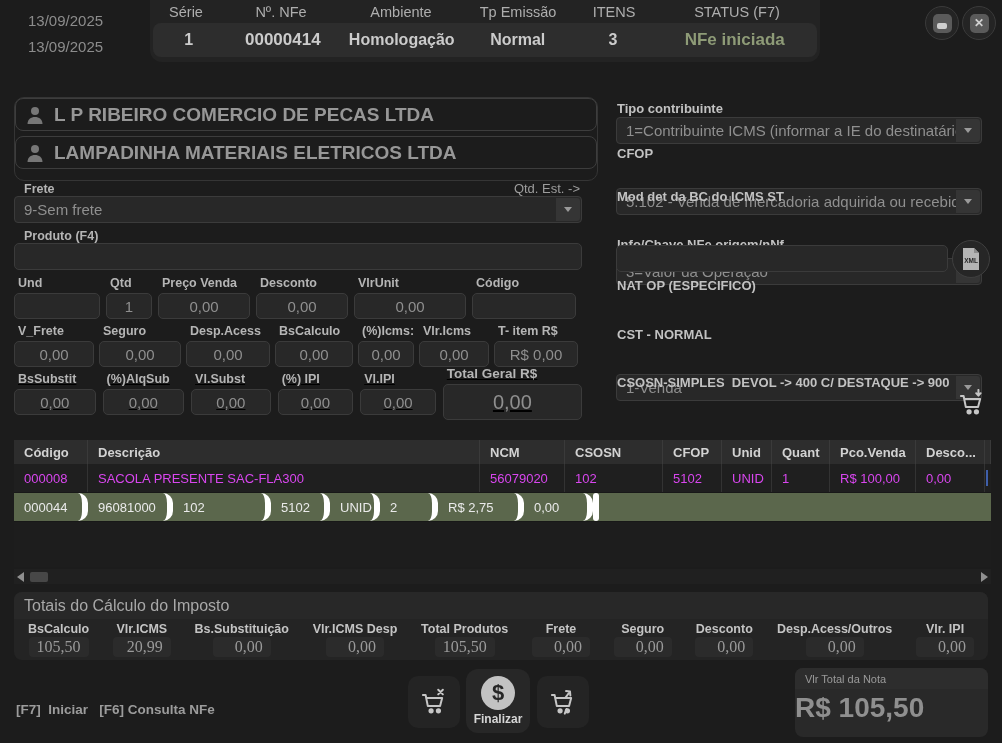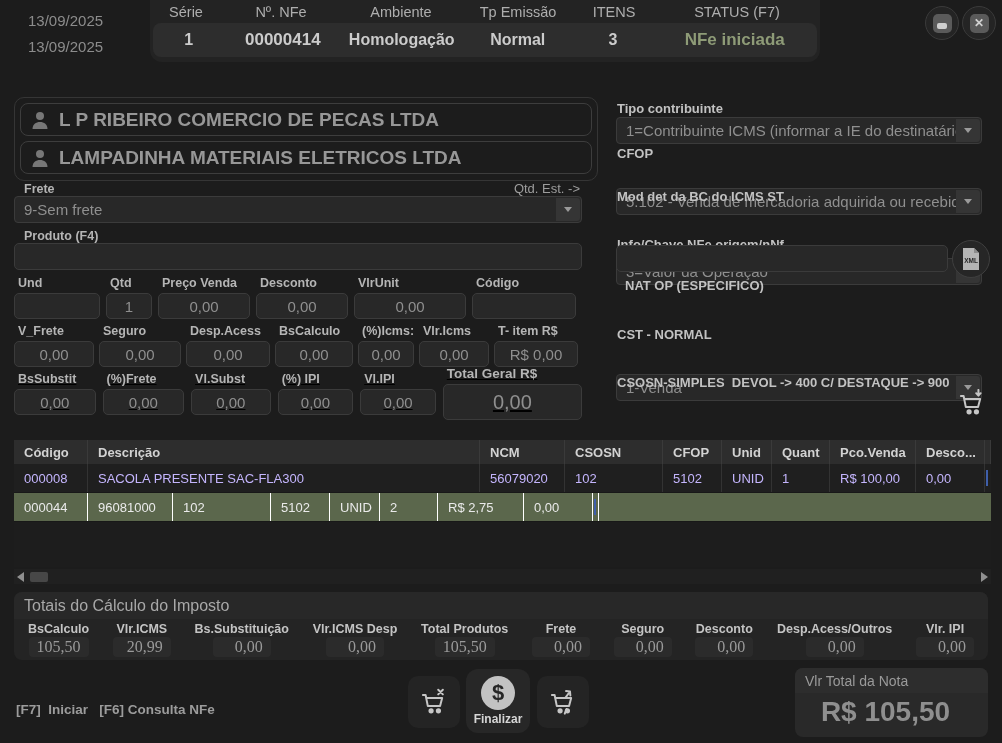--- a/index.html
+++ b/index.html
@@ -37,41 +37,41 @@
   .arrowbox { position:absolute; right:1px; top:1px; bottom:1px; width:24px; background:#353535;
               border-radius:0 3px 3px 0; display:flex; align-items:center; justify-content:center; }
   .arr-dn { width:0; height:0; border-left:4.5px solid transparent;
             border-right:4.5px solid transparent; border-top:5px solid #9a9a9a; }
   .fgroup { display:flex; flex-direction:column; }
   .fgroup .flabel { margin-bottom:3px; }
   .frow { display:flex; gap:6px; }
 
   
   #party-panel { left:14px; top:97px; width:584px; height:84px; border:1px solid #353535;
-                 border-radius:10px; padding:5px; }
+                 border-radius:10px; }
   .party { height:33px; border:1px solid #3d3d3d; border-radius:8px; display:flex;
            align-items:center; gap:9px; padding:0 9px; color:#979797; font-weight:700;
            font-size:19px; margin-bottom:5px; overflow:hidden; white-space:nowrap; }
 
   
   #right-panel { left:616px; top:0; width:372px; }
   #right-panel .flabel { font-size:13px; color:#c2c2c2; padding-left:1px; }
   .circbtn { width:38px; height:38px; border-radius:50%; border:1px solid #3f3f3f;
              background:#262626; display:flex; align-items:center; justify-content:center; }
 
   
   #grid { left:14px; top:440px; width:977px; height:127px; background:#1d1d1d; }
-  .grow { display:flex; height:29px; background:#1f1f1f; color:#c4b5fd; font-size:13px;
+  .grow { display:flex; height:29px; background:#1f1f1f; color:#d946ef; font-size:13px;
           border-bottom:1px solid #181818; }
   .ghead { height:24px; background:#2d2d2d; color:#d2d2d2; font-weight:700; border-bottom:0; }
   .gcell { display:flex; align-items:center; padding-left:10px; border-right:1px solid #333;
            overflow:hidden; white-space:nowrap; }
   .ghead .gcell { border-right:1px solid #3a3a3a; }
   .grow.selected { background:#5b674c; color:#eaeaea; }
-  .grow.selected .gcell { border-right:1px solid #ffffff; }
+  .grow.selected .gcell { border-right:6px solid #ffffff;border-radius:10px; }
   .c0{width:74px}.c1{width:392px}.c2{width:85px}.c3{width:98px}.c4{width:59px}
   .c5{width:50px}.c6{width:58px}.c7{width:86px}.c8{width:69px}.c9{width:6px;padding:0;border-right:0}
   .sliver { width:2px; height:16px; background:#3f5faa; margin:auto 0 auto 1px; }
 
   #hscroll { left:14px; top:569px; width:977px; height:15px; background:#202020;
              display:flex; align-items:center; }
   .tri-l { width:0;height:0;border-top:5px solid transparent;border-bottom:5px solid transparent;
            border-right:7px solid #8f8f8f; margin-left:3px; }
   .tri-r { width:0;height:0;border-top:5px solid transparent;border-bottom:5px solid transparent;
            border-left:7px solid #8f8f8f; margin-left:auto; margin-right:3px; }
@@ -94,22 +94,22 @@
               align-items:center; justify-content:center; }
   #btn-finalizar { left:466px; top:669px; width:64px; height:64px; background:#272727;
                    border-radius:12px; display:flex; flex-direction:column; align-items:center;
                    justify-content:center; }
   .dollar-circle { width:34px; height:34px; border-radius:50%; background:#c2c2c2; color:#262626;
                    font-size:22px; font-weight:800; display:flex; align-items:center;
                    justify-content:center; }
   #fin-label { font-size:12px; font-weight:700; color:#d6d6d6; margin-top:2px; }
   #total-panel { left:795px; top:668px; width:193px; height:69px; background:#292929;
                  border-radius:8px; overflow:hidden; }
-  #total-label { background:#2d2d2d; padding:5px 10px 4px; font-size:14px; color:#9a9a9a; }
-  #total-value { text-align:center; padding:3px 12px 0 0; font-size:28px; font-weight:700;
+  #total-label { background:#2d2d2d; padding:5px 10px 4px; font-size:11px; color:#9a9a9a; }
+  #total-value { text-align:left; padding:3px 12px 0 0; font-size:28px; font-weight:700;
                  color:#8f8f8f; }
 </style>
 </head>
 <body>
 
 <div id="dates" class="abs">
   <div>13/09/2025</div>
   <div>13/09/2025</div>
 </div>
 
@@ -229,21 +229,21 @@
     <div class="inputbox">R$ 0,00</div>
   </div>
 </div>
 
 <div class="abs frow" style="left:14px; top:372px; width:568px; gap:7px;text-decoration:underline;">
   <div class="fgroup" style="width:82px">
     <div class="flabel">BsSubstit</div>
     <div class="inputbox">0,00</div>
   </div>
   <div class="fgroup" style="width:82px">
-    <div class="flabel">(%)Frete</div>
+    <div class="flabel">(%)AlqSub</div>
     <div class="inputbox">0,00</div>
   </div>
   <div class="fgroup" style="width:80px">
     <div class="flabel">Vl.Subst</div>
     <div class="inputbox">0,00</div>
   </div>
   <div class="fgroup" style="width:76px">
     <div class="flabel">(%) IPI</div>
     <div class="inputbox">0,00</div>
   </div>
@@ -285,21 +285,21 @@
   <div class="abs flabel" style="left:0; top:237px;">Info/Chave NFe origem/nNf</div>
   <div class="abs inputbox" style="left:0; top:245px; width:332px; height:27px;"></div>
   <div class="abs circbtn" style="left:336px; top:240px;">
     <svg width="20" height="24" viewBox="0 0 20 24">
       <path d="M2 1 h11 l5 5 v17 h-16 z" fill="#b5b5b5"></path>
       <path d="M13 1 l5 5 h-5 z" fill="#8c8c8c"></path>
       <text x="10" y="16" text-anchor="middle" fill="#262626" style="font:700 6.5px 'Liberation Sans', sans-serif">XML</text>
     </svg>
   </div>
 
-  <div class="abs flabel" style="left:8px; top:278px;">NAT OP (ESPECIFICO)</div>
+  <div class="abs flabel" style="left:0; top:278px;">NAT OP (ESPECIFICO)</div>
   <div class="abs selectbox" style="left:0; top:293px; width:366px;">
     <span>1-Venda</span>
     <div class="arrowbox">
         <div class="arr-dn"></div>
       </div>
   </div>
 
   <div class="abs flabel" style="left:0; top:327px;">CST - NORMAL</div>
   <div class="abs selectbox" style="left:0; top:342px; width:366px;">
     <span>00 - Trib. Integral</span>

